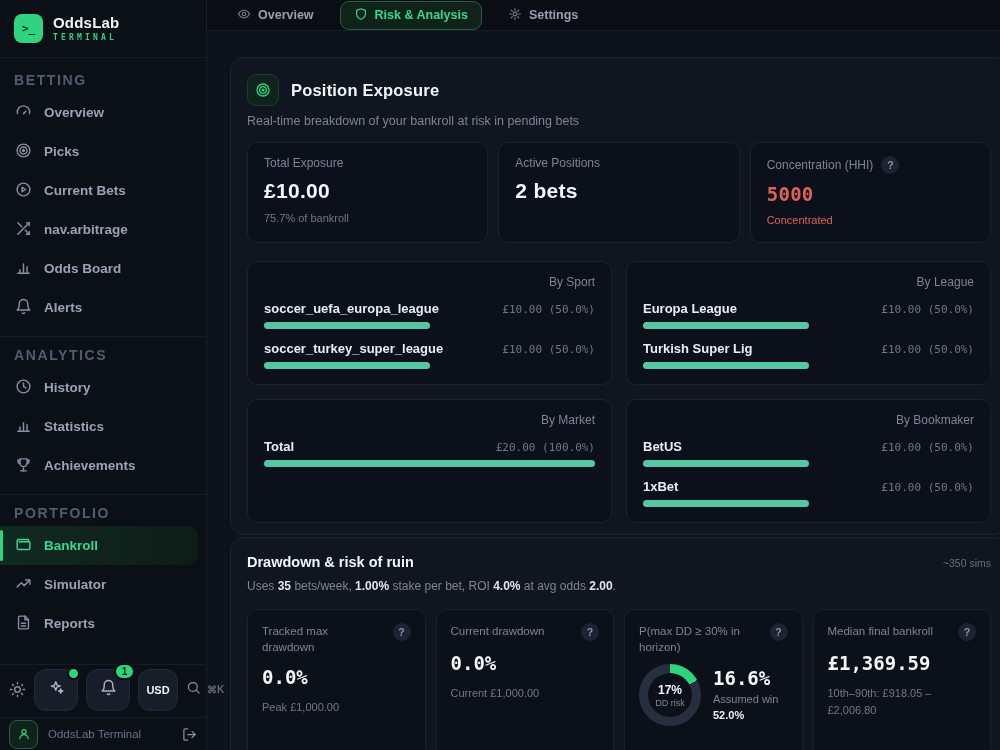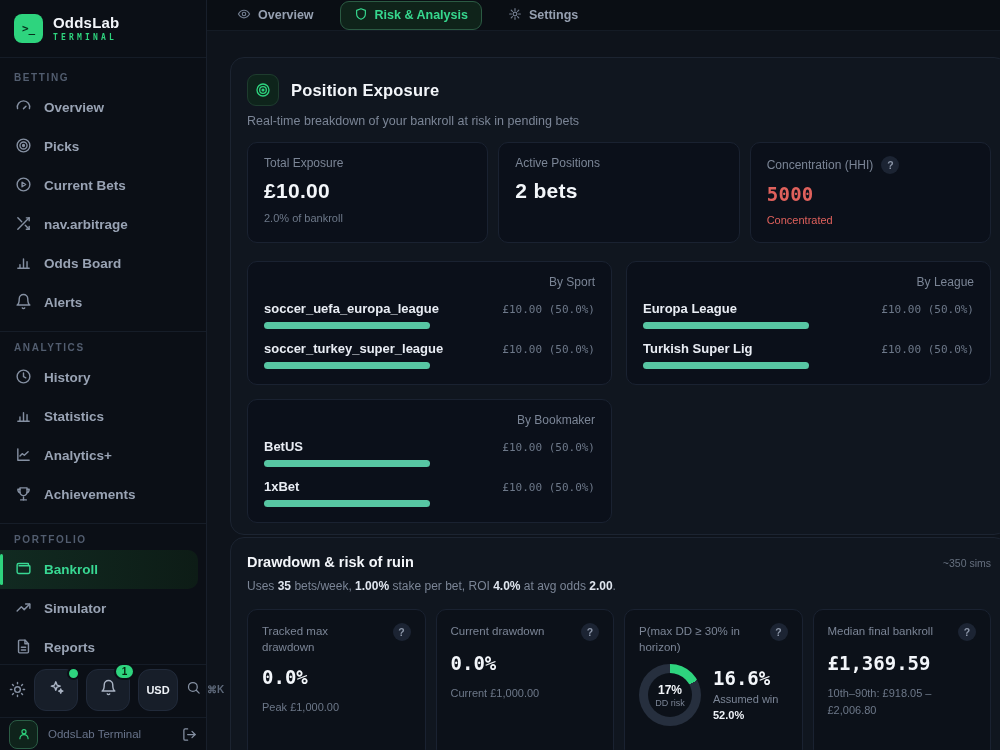--- a/index.html
+++ b/index.html
@@ -9,21 +9,21 @@
   
   .sidebar{position:absolute;left:0;top:0;width:207px;height:750px;background:#0b0f16;
            border-right:1px solid #181f2b;box-sizing:border-box;z-index:3;}
   .logo-row{height:57px;display:flex;align-items:center;gap:10px;padding:0 14px;border-bottom:1px solid #151c27;}
   .logo-icon{width:29px;height:29px;border-radius:8px;background:#2ed47e;color:#07301c;
              font-family:"DejaVu Sans Mono",monospace;font-weight:bold;font-size:11px;
              display:flex;align-items:center;justify-content:center;flex:none;}
   .brand{font-size:15px;font-weight:800;color:#f2f5fa;letter-spacing:.2px;line-height:1.1;}
   .brand-sub{font-family:"DejaVu Sans Mono",monospace;font-size:8px;letter-spacing:3.2px;color:#2ed47e;margin-top:2px;font-weight:700;}
   .nav{padding-top:4px;}
-  .sec-label{font-size:10px;font-weight:700;letter-spacing:1.6px;color:#525d6f;margin:10px 0 5px 14px;}
+  .sec-label{font-size:14px;font-weight:700;letter-spacing:1.6px;color:#525d6f;margin:10px 0 5px 14px;}
   .item{height:39px;display:flex;align-items:center;gap:12px;padding-left:15px;margin-right:8px;
         color:#99a3b4;font-size:13.5px;font-weight:600;border-radius:0 10px 10px 0;position:relative;cursor:pointer;}
   .item svg{width:17px;height:17px;color:#8590a2;flex:none;}
   .item.active{background:linear-gradient(90deg,#112a21 0%,#0d1c16 100%);color:#38d893;}
   .item.active svg{color:#38d893;}
   .item.active::before{content:"";position:absolute;left:0;top:4px;bottom:4px;width:3px;background:#2ed47e;border-radius:2px;}
   .divider{height:1px;background:#161d28;margin:9px 0 2px 0;}
 
   .toolbar{position:absolute;left:0;right:0;bottom:36px;height:50px;display:flex;align-items:center;gap:8px;
            padding:0 9px;border-top:1px solid #151c27;box-sizing:border-box;}
@@ -191,27 +191,20 @@
         <span><svg viewBox="0 0 24 24" width="17" height="17" fill="none" stroke="currentColor" stroke-width="2" stroke-linecap="round">
               <path d="M4 20h16"></path>
               <path d="M7 20v-6"></path>
               <path d="M12 20V8"></path>
               <path d="M17 20v-9"></path>
             </svg></span>
         <span>Statistics</span>
       </div>
       <div class="item">
         <span><svg viewBox="0 0 24 24" width="17" height="17" fill="none" stroke="currentColor" stroke-width="2" stroke-linecap="round" stroke-linejoin="round">
-              <path d="M4 4v16h16"></path>
-              <path d="M7 14l3.2-3.2 3 2.2L18.5 8"></path>
-            </svg></span>
-        <span>Analytics+</span>
-      </div>
-      <div class="item">
-        <span><svg viewBox="0 0 24 24" width="17" height="17" fill="none" stroke="currentColor" stroke-width="2" stroke-linecap="round" stroke-linejoin="round">
               <path d="M8 21h8"></path>
               <path d="M12 17v4"></path>
               <path d="M7 4h10v6a5 5 0 0 1-10 0z"></path>
               <path d="M7 6H4c0 3 1.5 4.5 3 4.8"></path>
               <path d="M17 6h3c0 3-1.5 4.5-3 4.8"></path>
             </svg></span>
         <span>Achievements</span>
       </div>
 
       <div class="divider"></div>
@@ -327,21 +320,21 @@
             </svg>
           </div>
         <div class="exp-title">Position Exposure</div>
       </div>
       <div class="exp-sub">Real-time breakdown of your bankroll at risk in pending bets</div>
 
       <div class="stats">
         <div class="stat-card">
           <div class="stat-label">Total Exposure</div>
           <div class="stat-value">£10.00</div>
-          <div class="stat-sub">2.0% of bankroll</div>
+          <div class="stat-sub">75.7% of bankroll</div>
         </div>
         <div class="stat-card">
           <div class="stat-label">Active Positions</div>
           <div class="stat-value">2 bets</div>
         </div>
         <div class="stat-card">
           <div class="stat-label">
             <span>Concentration (HHI)</span>
             <span class="help">?</span>
           </div>
@@ -381,20 +374,30 @@
           </div>
           <div class="bd-row">
             <div class="bd-line">
                 <span class="bd-name">Turkish Super Lig</span>
                 <span class="bd-val">£10.00 (50.0%)</span>
               </div>
             <div class="bd-bar" style="width: 50%;"></div>
           </div>
         </div>
 
+        <div class="bd-card">
+          <div class="bd-label">By Market</div>
+          <div class="bd-row">
+            <div class="bd-line">
+                <span class="bd-name">Total</span>
+                <span class="bd-val">£20.00 (100.0%)</span>
+              </div>
+            <div class="bd-bar" style="width: 100%;"></div>
+          </div>
+        </div>
 
         <div class="bd-card">
           <div class="bd-label">By Bookmaker</div>
           <div class="bd-row">
             <div class="bd-line">
                 <span class="bd-name">BetUS</span>
                 <span class="bd-val">£10.00 (50.0%)</span>
               </div>
             <div class="bd-bar" style="width: 50%;"></div>
           </div>

